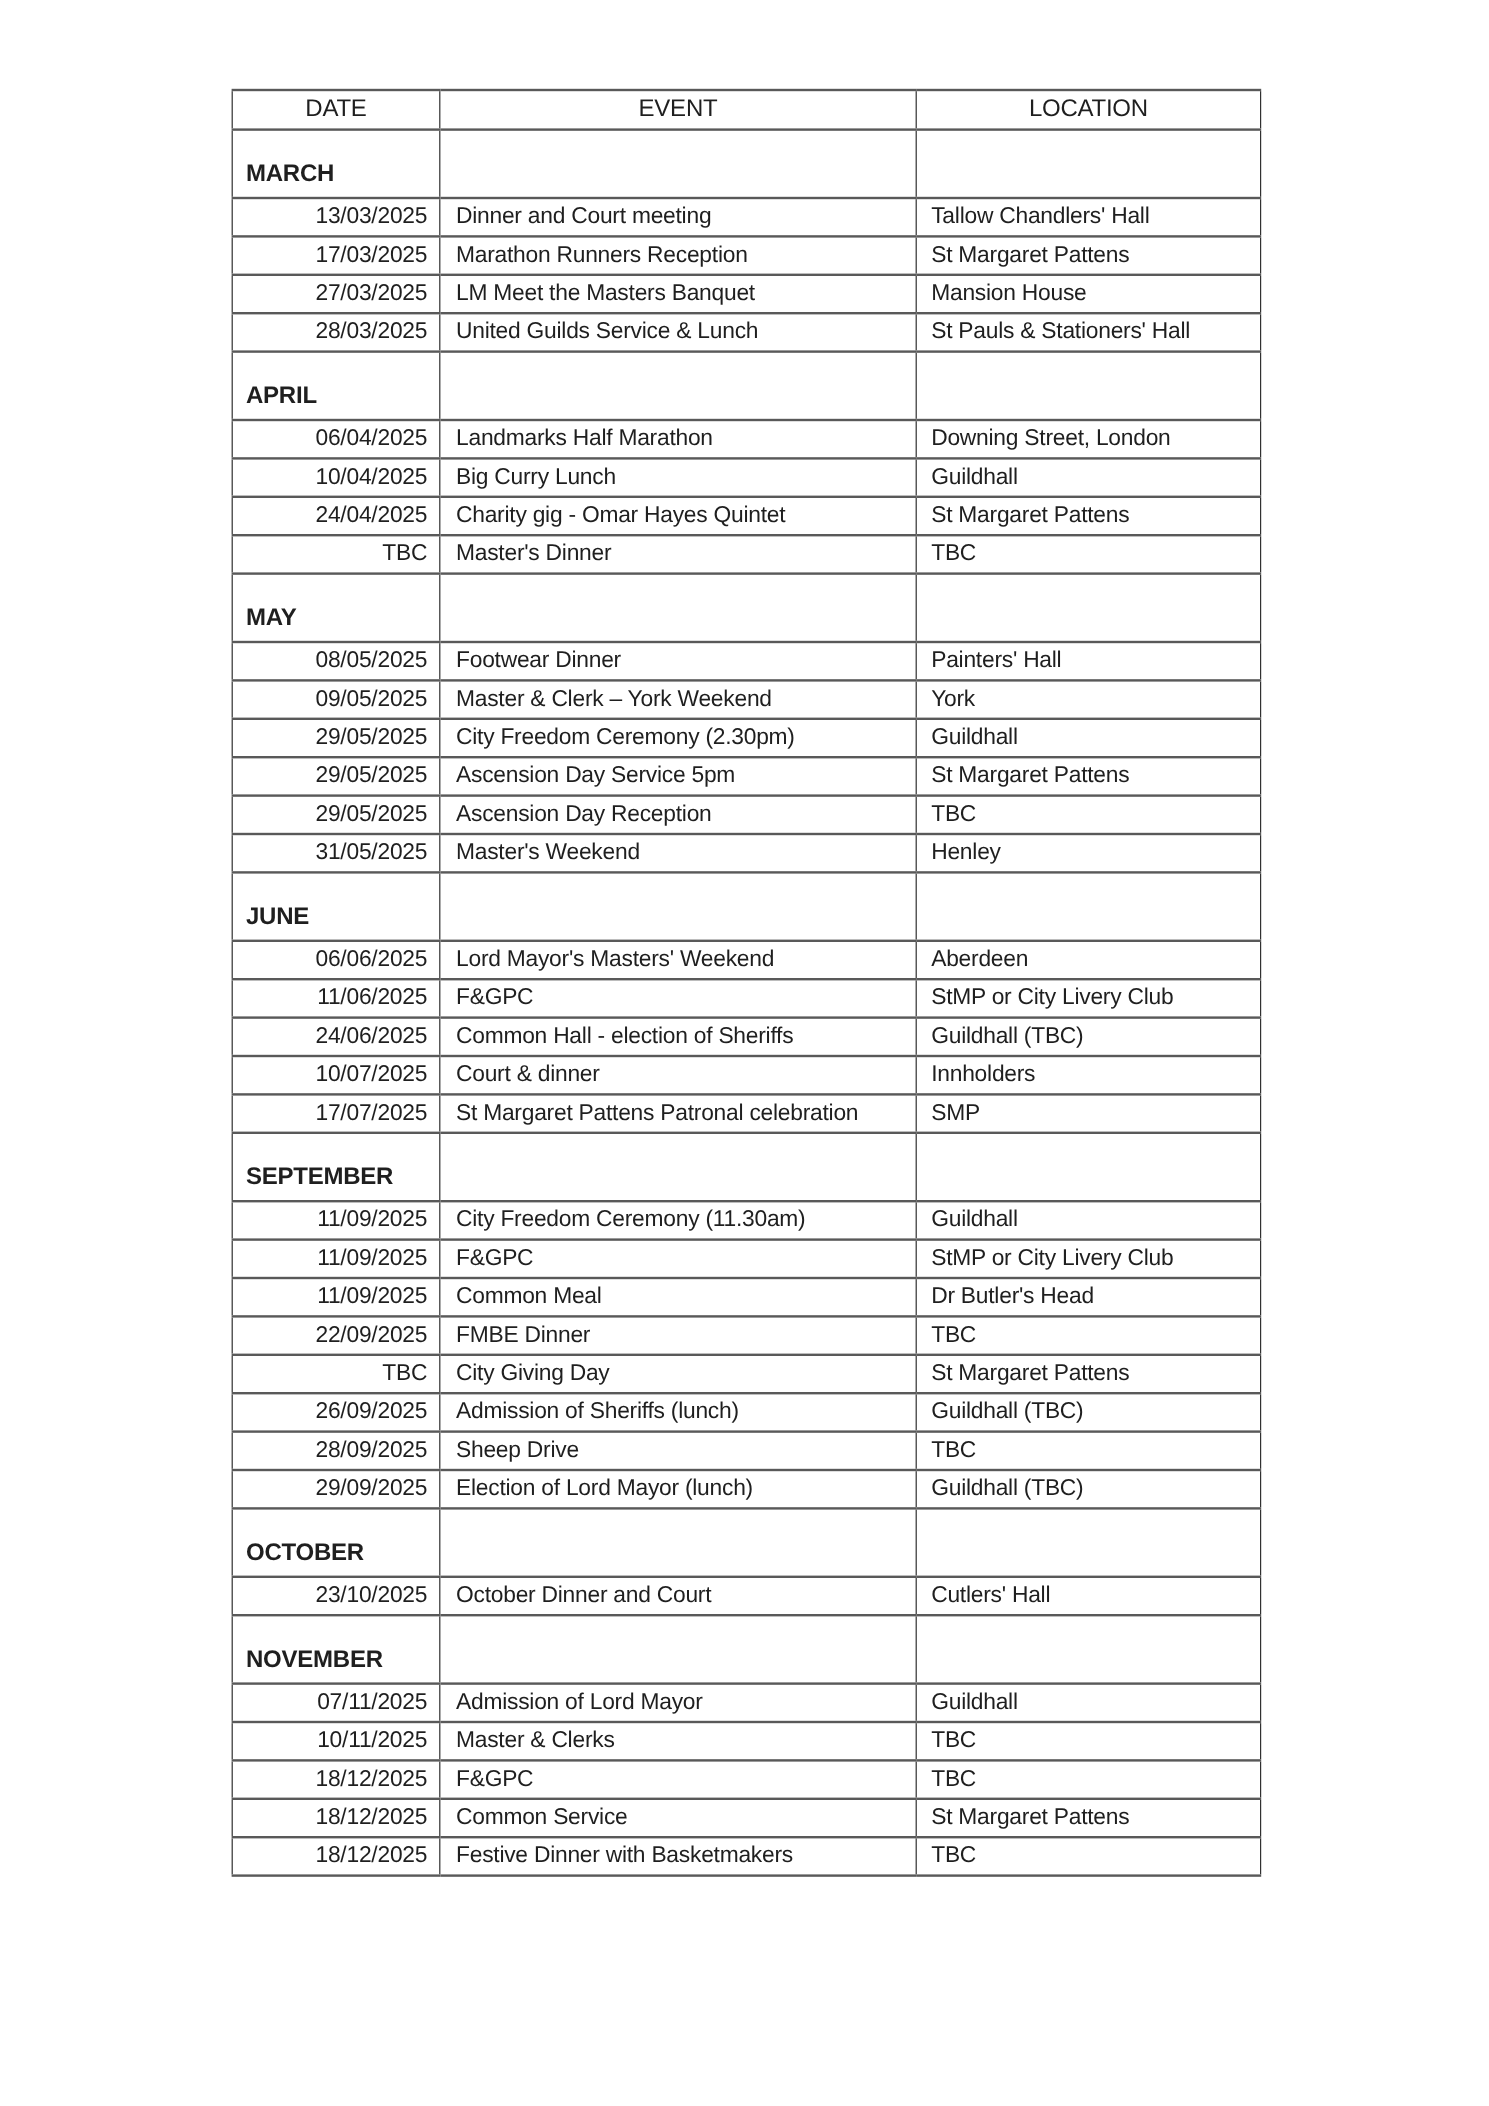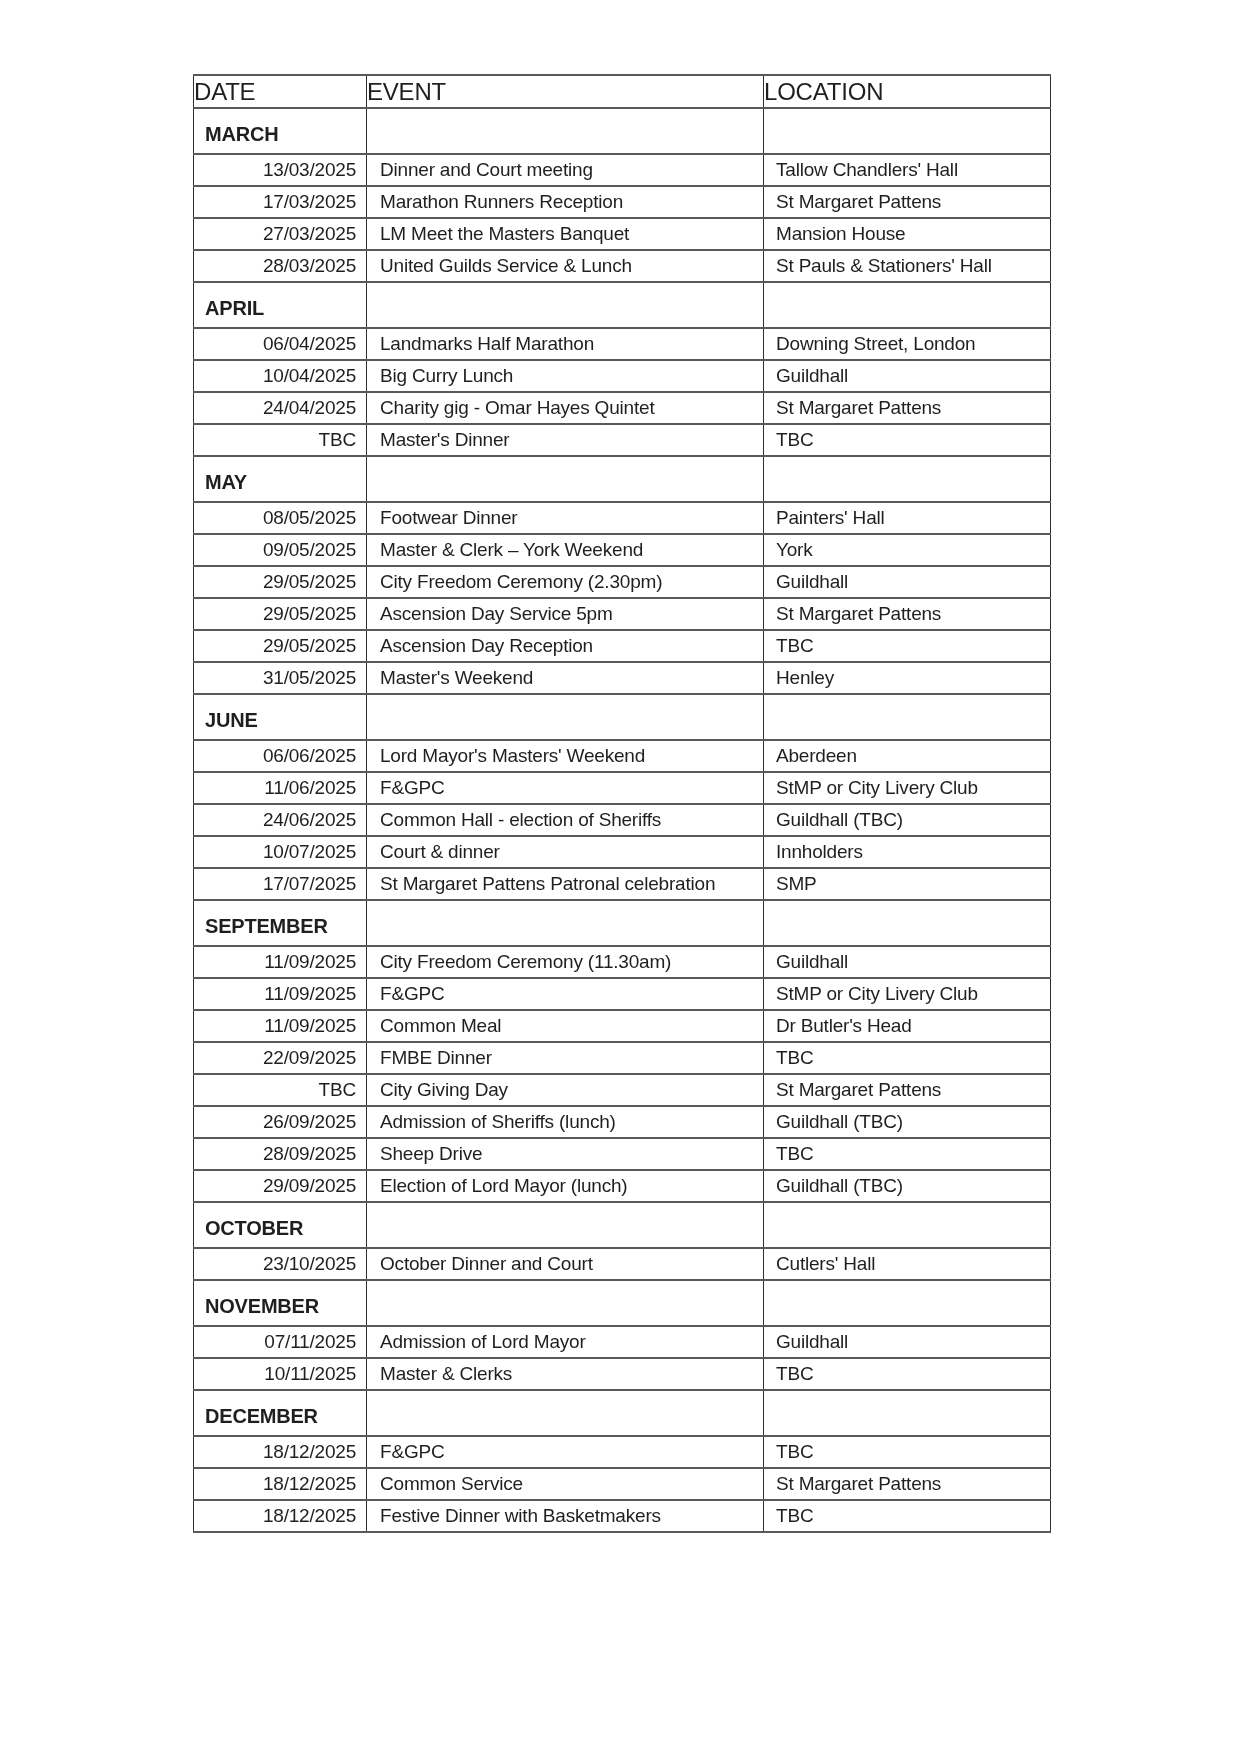--- a/index.html
+++ b/index.html
@@ -37,26 +37,26 @@
     border-right: 1px solid #303030;
     overflow: hidden;
     white-space: nowrap;
     background: #ffffff;
     font-weight: normal;
     vertical-align: middle;
     padding: 0;
   }
   tr.header-row { height: 33px; }
   tr.event-row  { height: 32px; }
-  tr.section-row{ height: 46px; }
+  tr.section-row{ height: 57px; }
 
   th.c-date, th.c-event, th.c-loc {
-    text-align: left;
+    text-align: center;
     font-weight: bold;
-    font-size: 24px;
+    font-size: 20px;
   }
   th.c-date { padding-left: 11px; }
   th.c-event { padding-left: 13px; }
   th.c-loc { padding-left: 12px; }
 
   tr.event-row td.c-date {
     text-align: right;
     padding-right: 10px;
   }
   tr.event-row td.c-event { padding-left: 13px; }
@@ -267,25 +267,20 @@
         <tr class="event-row">
     <td class="c-date">07/11/2025</td>
     <td class="c-event">Admission of Lord Mayor</td>
     <td class="c-loc">Guildhall</td>
   </tr>
         <tr class="event-row">
     <td class="c-date">10/11/2025</td>
     <td class="c-event">Master &amp; Clerks</td>
     <td class="c-loc">TBC</td>
   </tr>
-        <tr class="section-row">
-    <td class="c-date">DECEMBER</td>
-    <td class="c-event"></td>
-    <td class="c-loc"></td>
-  </tr>
         <tr class="event-row">
     <td class="c-date">18/12/2025</td>
     <td class="c-event">F&amp;GPC</td>
     <td class="c-loc">TBC</td>
   </tr>
         <tr class="event-row">
     <td class="c-date">18/12/2025</td>
     <td class="c-event">Common Service</td>
     <td class="c-loc">St Margaret Pattens</td>
   </tr>

